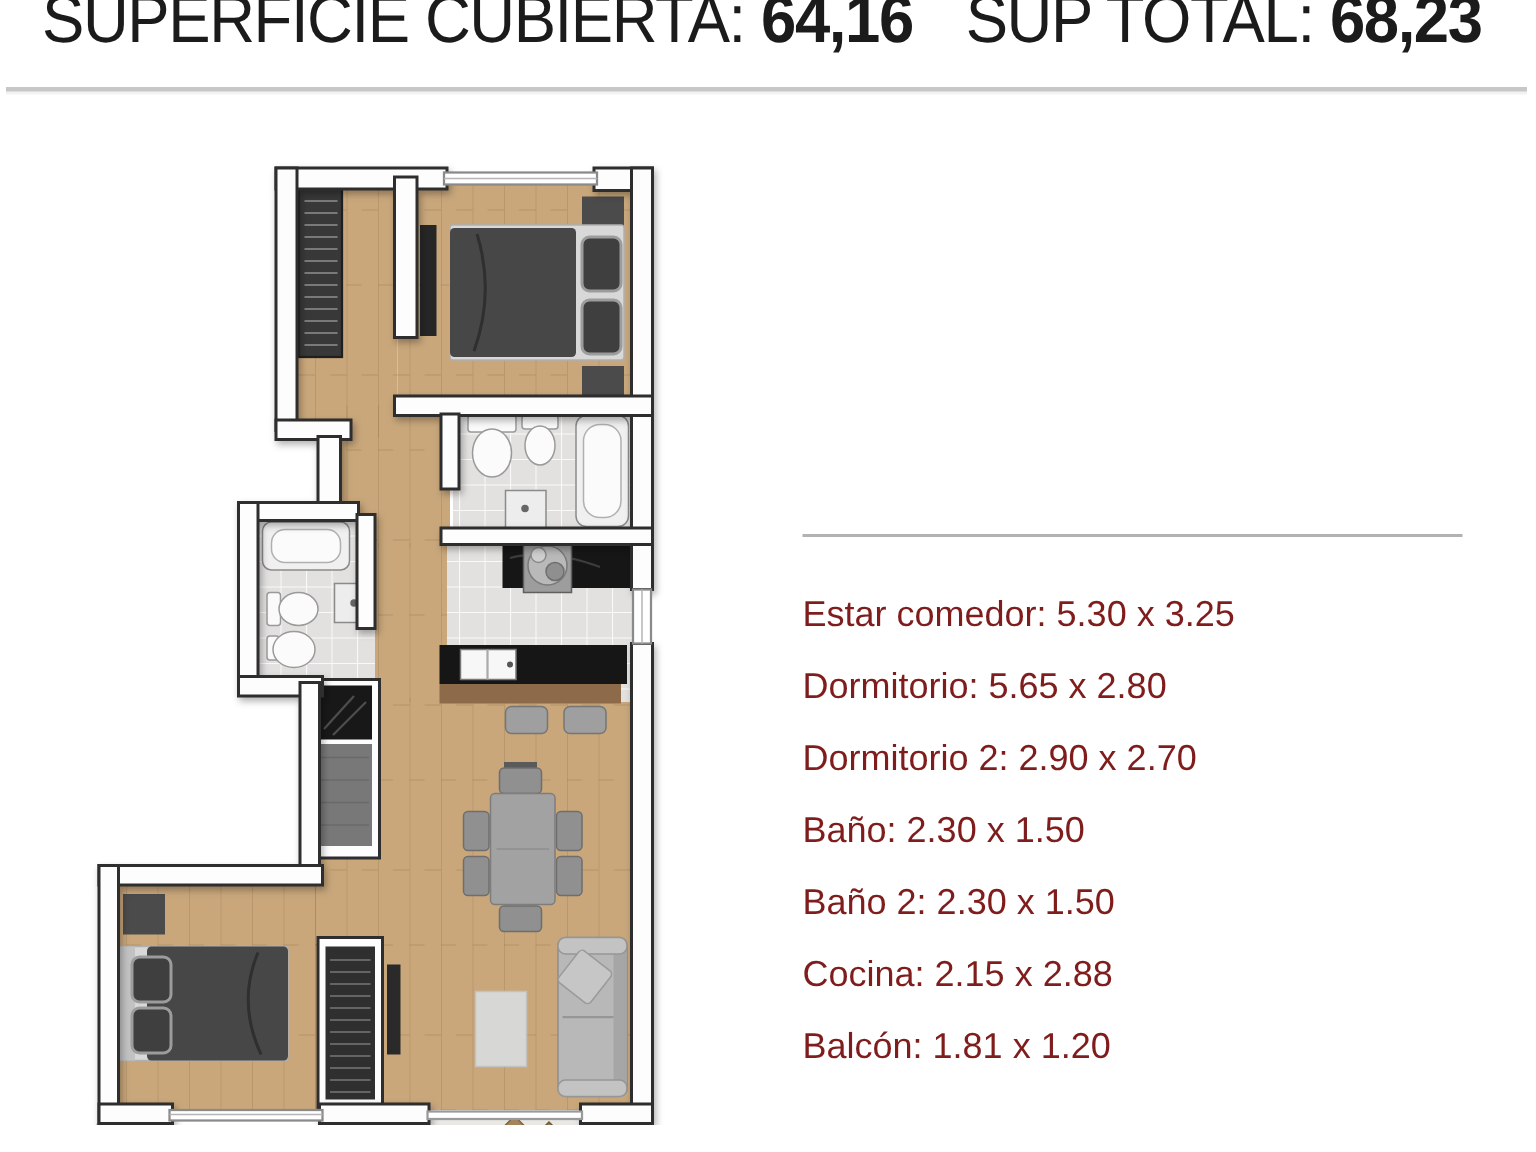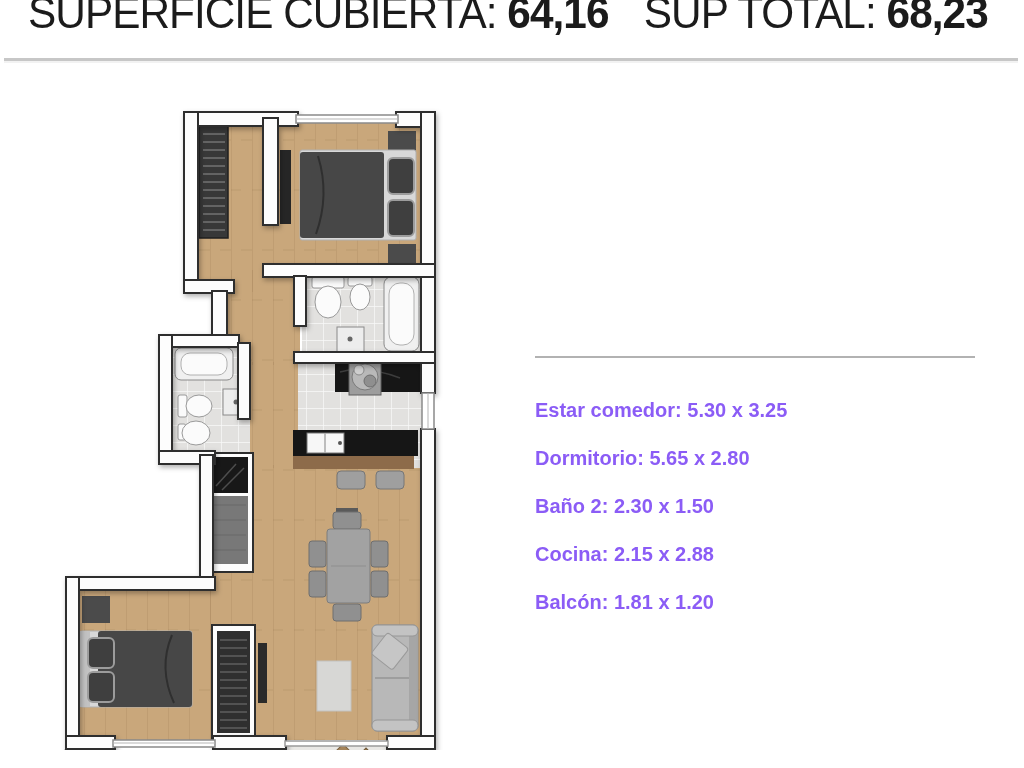--- a/index.html
+++ b/index.html
@@ -10,21 +10,21 @@
        font-size:45px;letter-spacing:-1px;transform:scaleX(.94);transform-origin:left top;
        line-height:52px;}
   .hdr .lbl{font-weight:400;}
   .hdr .val{font-weight:700;}
   .hdr .gap{margin-left:26px;}
   .rule-top{position:absolute;top:58px;left:4px;width:1014px;height:3px;background:#c7c7c7;
             box-shadow:0 2px 0 rgba(0,0,0,.05);}
   
   .room-list{position:absolute;left:535px;top:356px;width:445px;}
   .room-sep{width:440px;height:2px;background:#b2b2b2;margin-bottom:28px;}
-  .room-line{font-size:20px;line-height:48px;color:#8b5cf6;font-weight:700;}
+  .room-line{font-size:24px;line-height:48px;color:#7f1d1d;font-weight:400;}
   
   .plan-svg{position:absolute;left:0;top:0;}
 </style>
 </head>
 <body>
 
 <div class="page">
 
   <div class="hdr">
     <span class="lbl">SUPERFICIE CUBIERTA:</span>
@@ -236,18 +236,20 @@
       <rect x="113" y="740" width="102" height="7"></rect>
       <line x1="113" y1="743" x2="215" y2="743" stroke="#b5b5b5" stroke-width="1"></line>
       <rect x="285" y="741" width="103" height="5" stroke="#9a9a9a"></rect>
     </g>
   </svg>
 
   <div class="room-list">
     <div class="room-sep"></div>
     <div class="room-line">Estar comedor: 5.30 x 3.25</div>
     <div class="room-line">Dormitorio: 5.65 x 2.80</div>
+    <div class="room-line">Dormitorio 2: 2.90 x 2.70</div>
+    <div class="room-line">Baño: 2.30 x 1.50</div>
     <div class="room-line">Baño 2: 2.30 x 1.50</div>
     <div class="room-line">Cocina: 2.15 x 2.88</div>
     <div class="room-line">Balcón: 1.81 x 1.20</div>
   </div>
 
 </div>
 
 </body></html>

